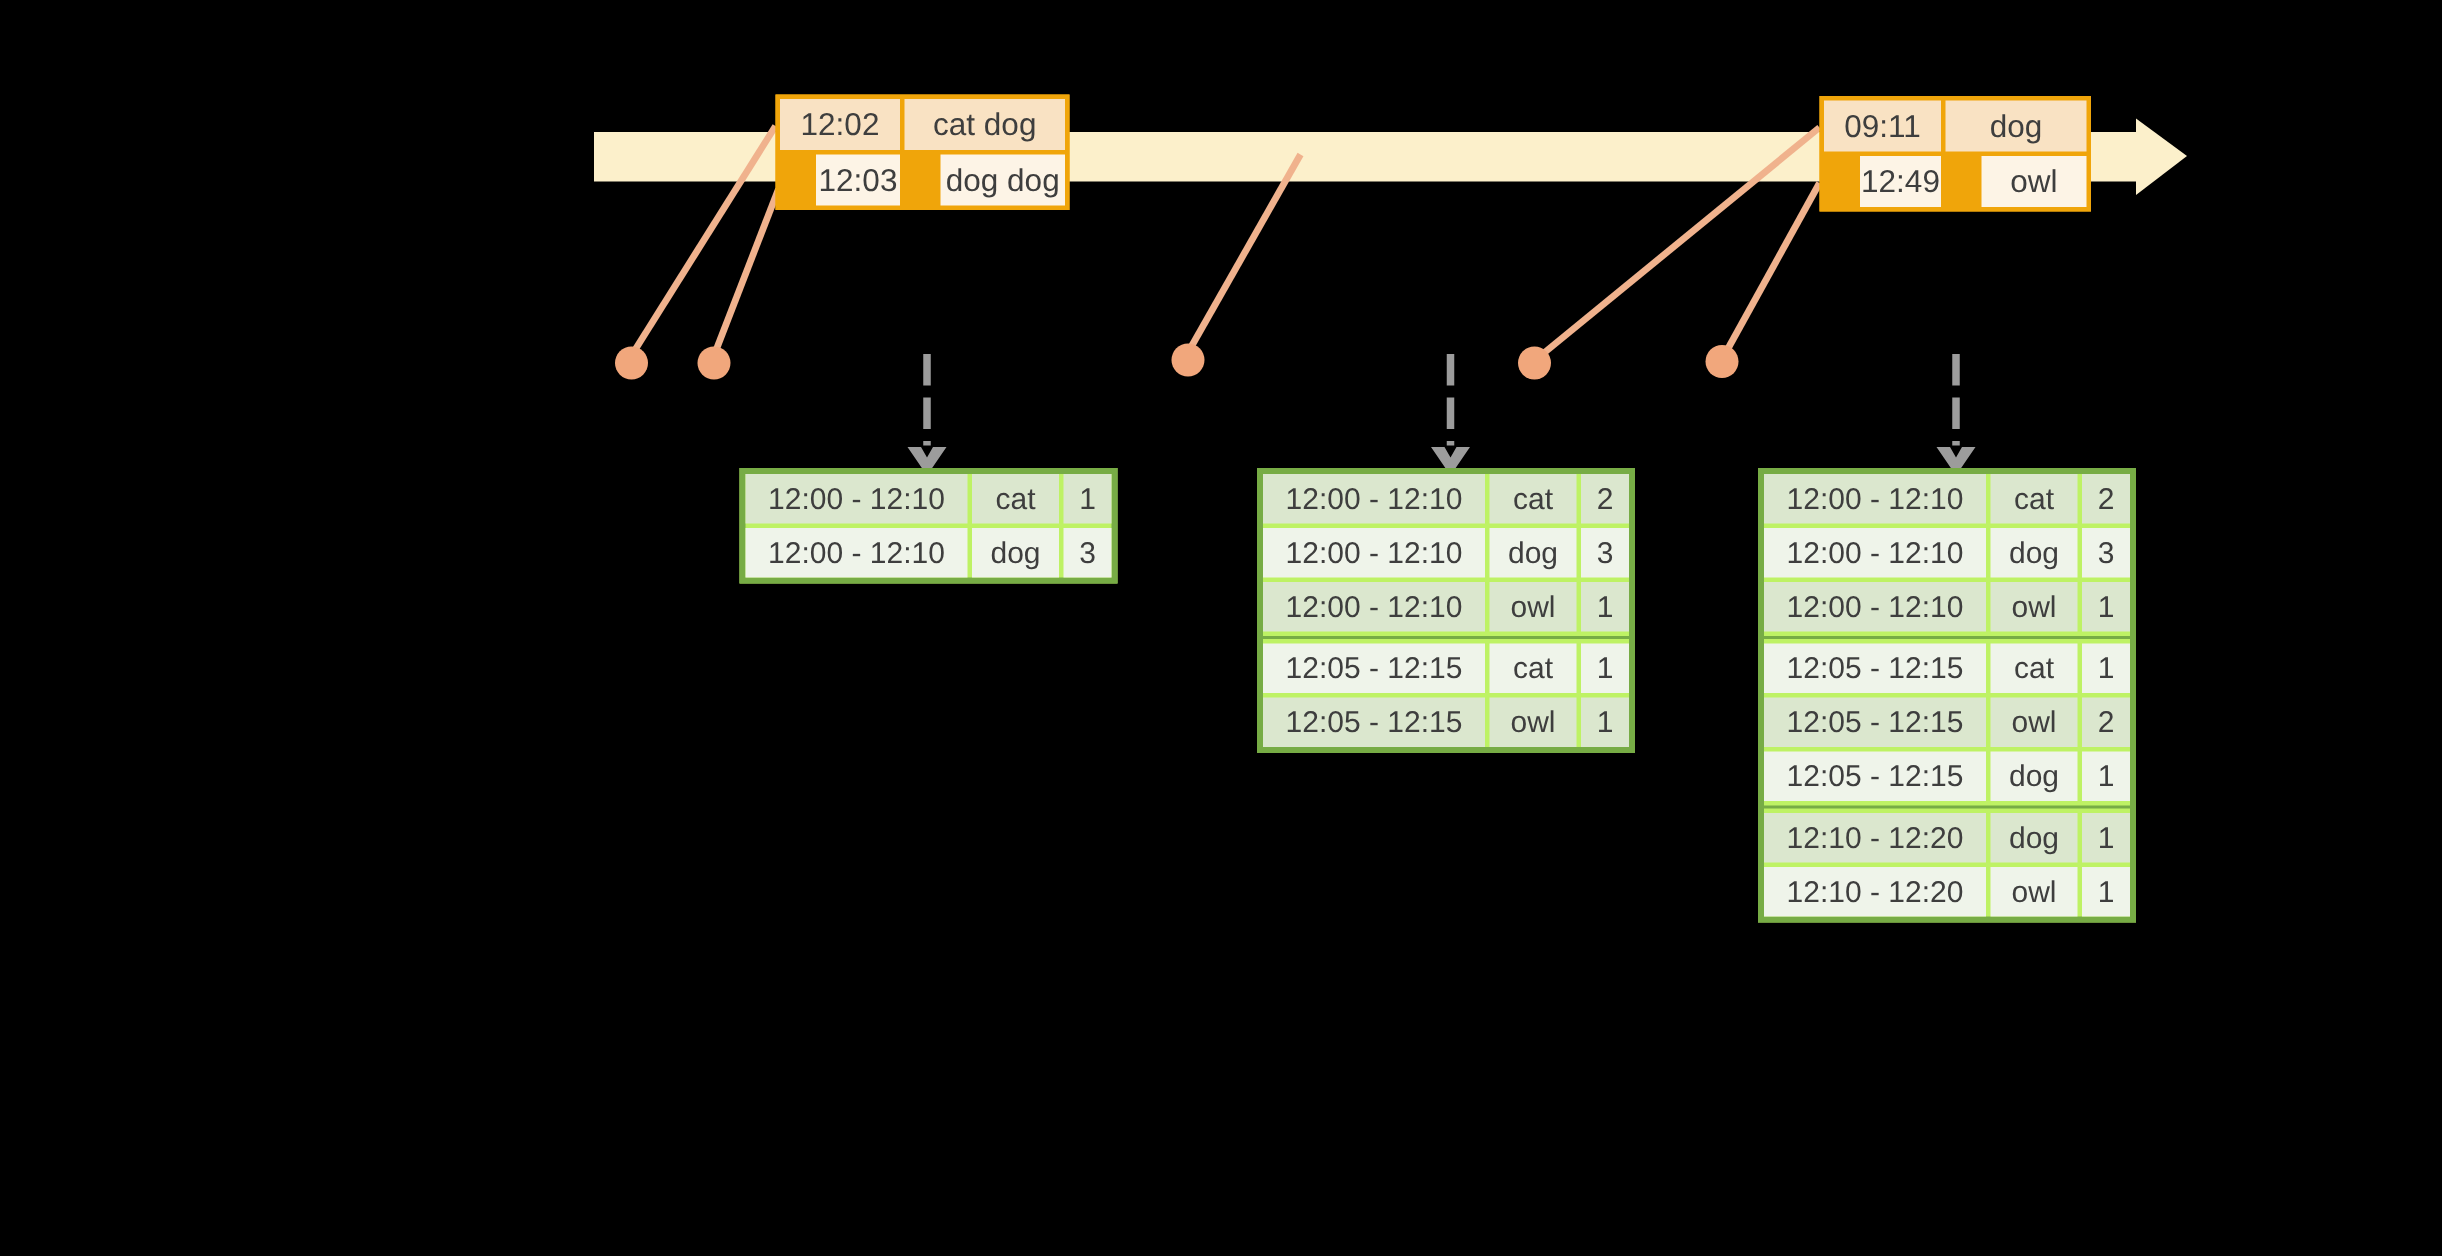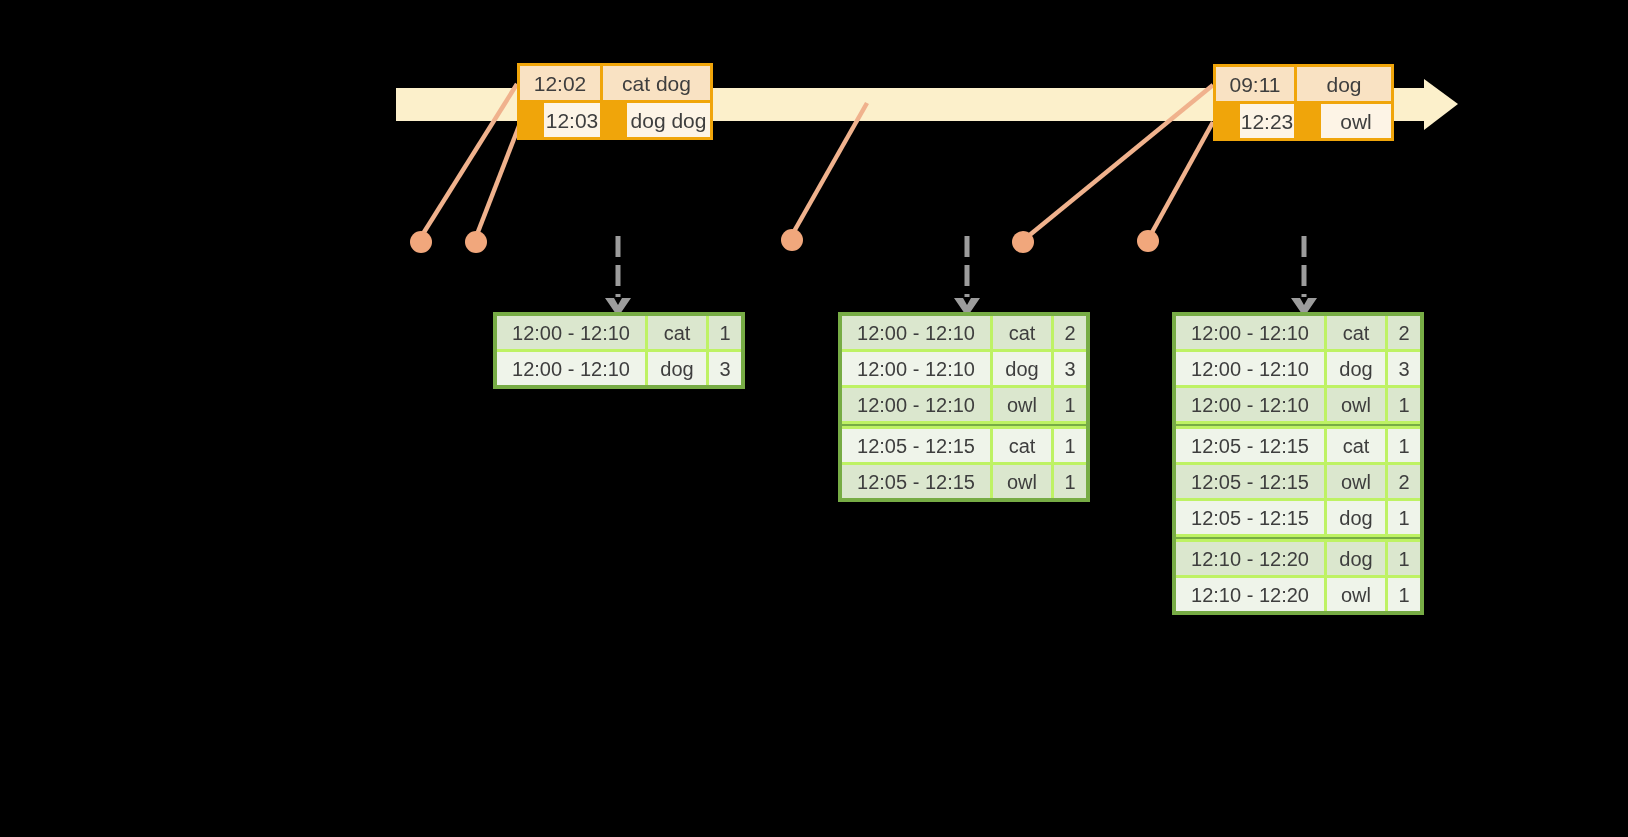--- a/index.html
+++ b/index.html
@@ -81,21 +81,21 @@
     <div class="cell dark">12:02</div>
     <div class="cell dark">cat dog</div>
     <div class="cell light">12:03</div>
     <div class="cell light">dog dog</div>
   </div>
 
 
   <div id="etable-3" class="etable">
     <div class="cell dark">09:11</div>
     <div class="cell dark">dog</div>
-    <div class="cell light">12:23</div>
+    <div class="cell light">12:49</div>
     <div class="cell light">owl</div>
   </div>
 
   <div id="gtable-1" class="gtable">
     <div class="cell gdark">12:00 - 12:10</div>
     <div class="cell gdark">cat</div>
     <div class="cell gdark">1</div>
     <div class="cell glight">12:00 - 12:10</div>
     <div class="cell glight">dog</div>
     <div class="cell glight">3</div>

